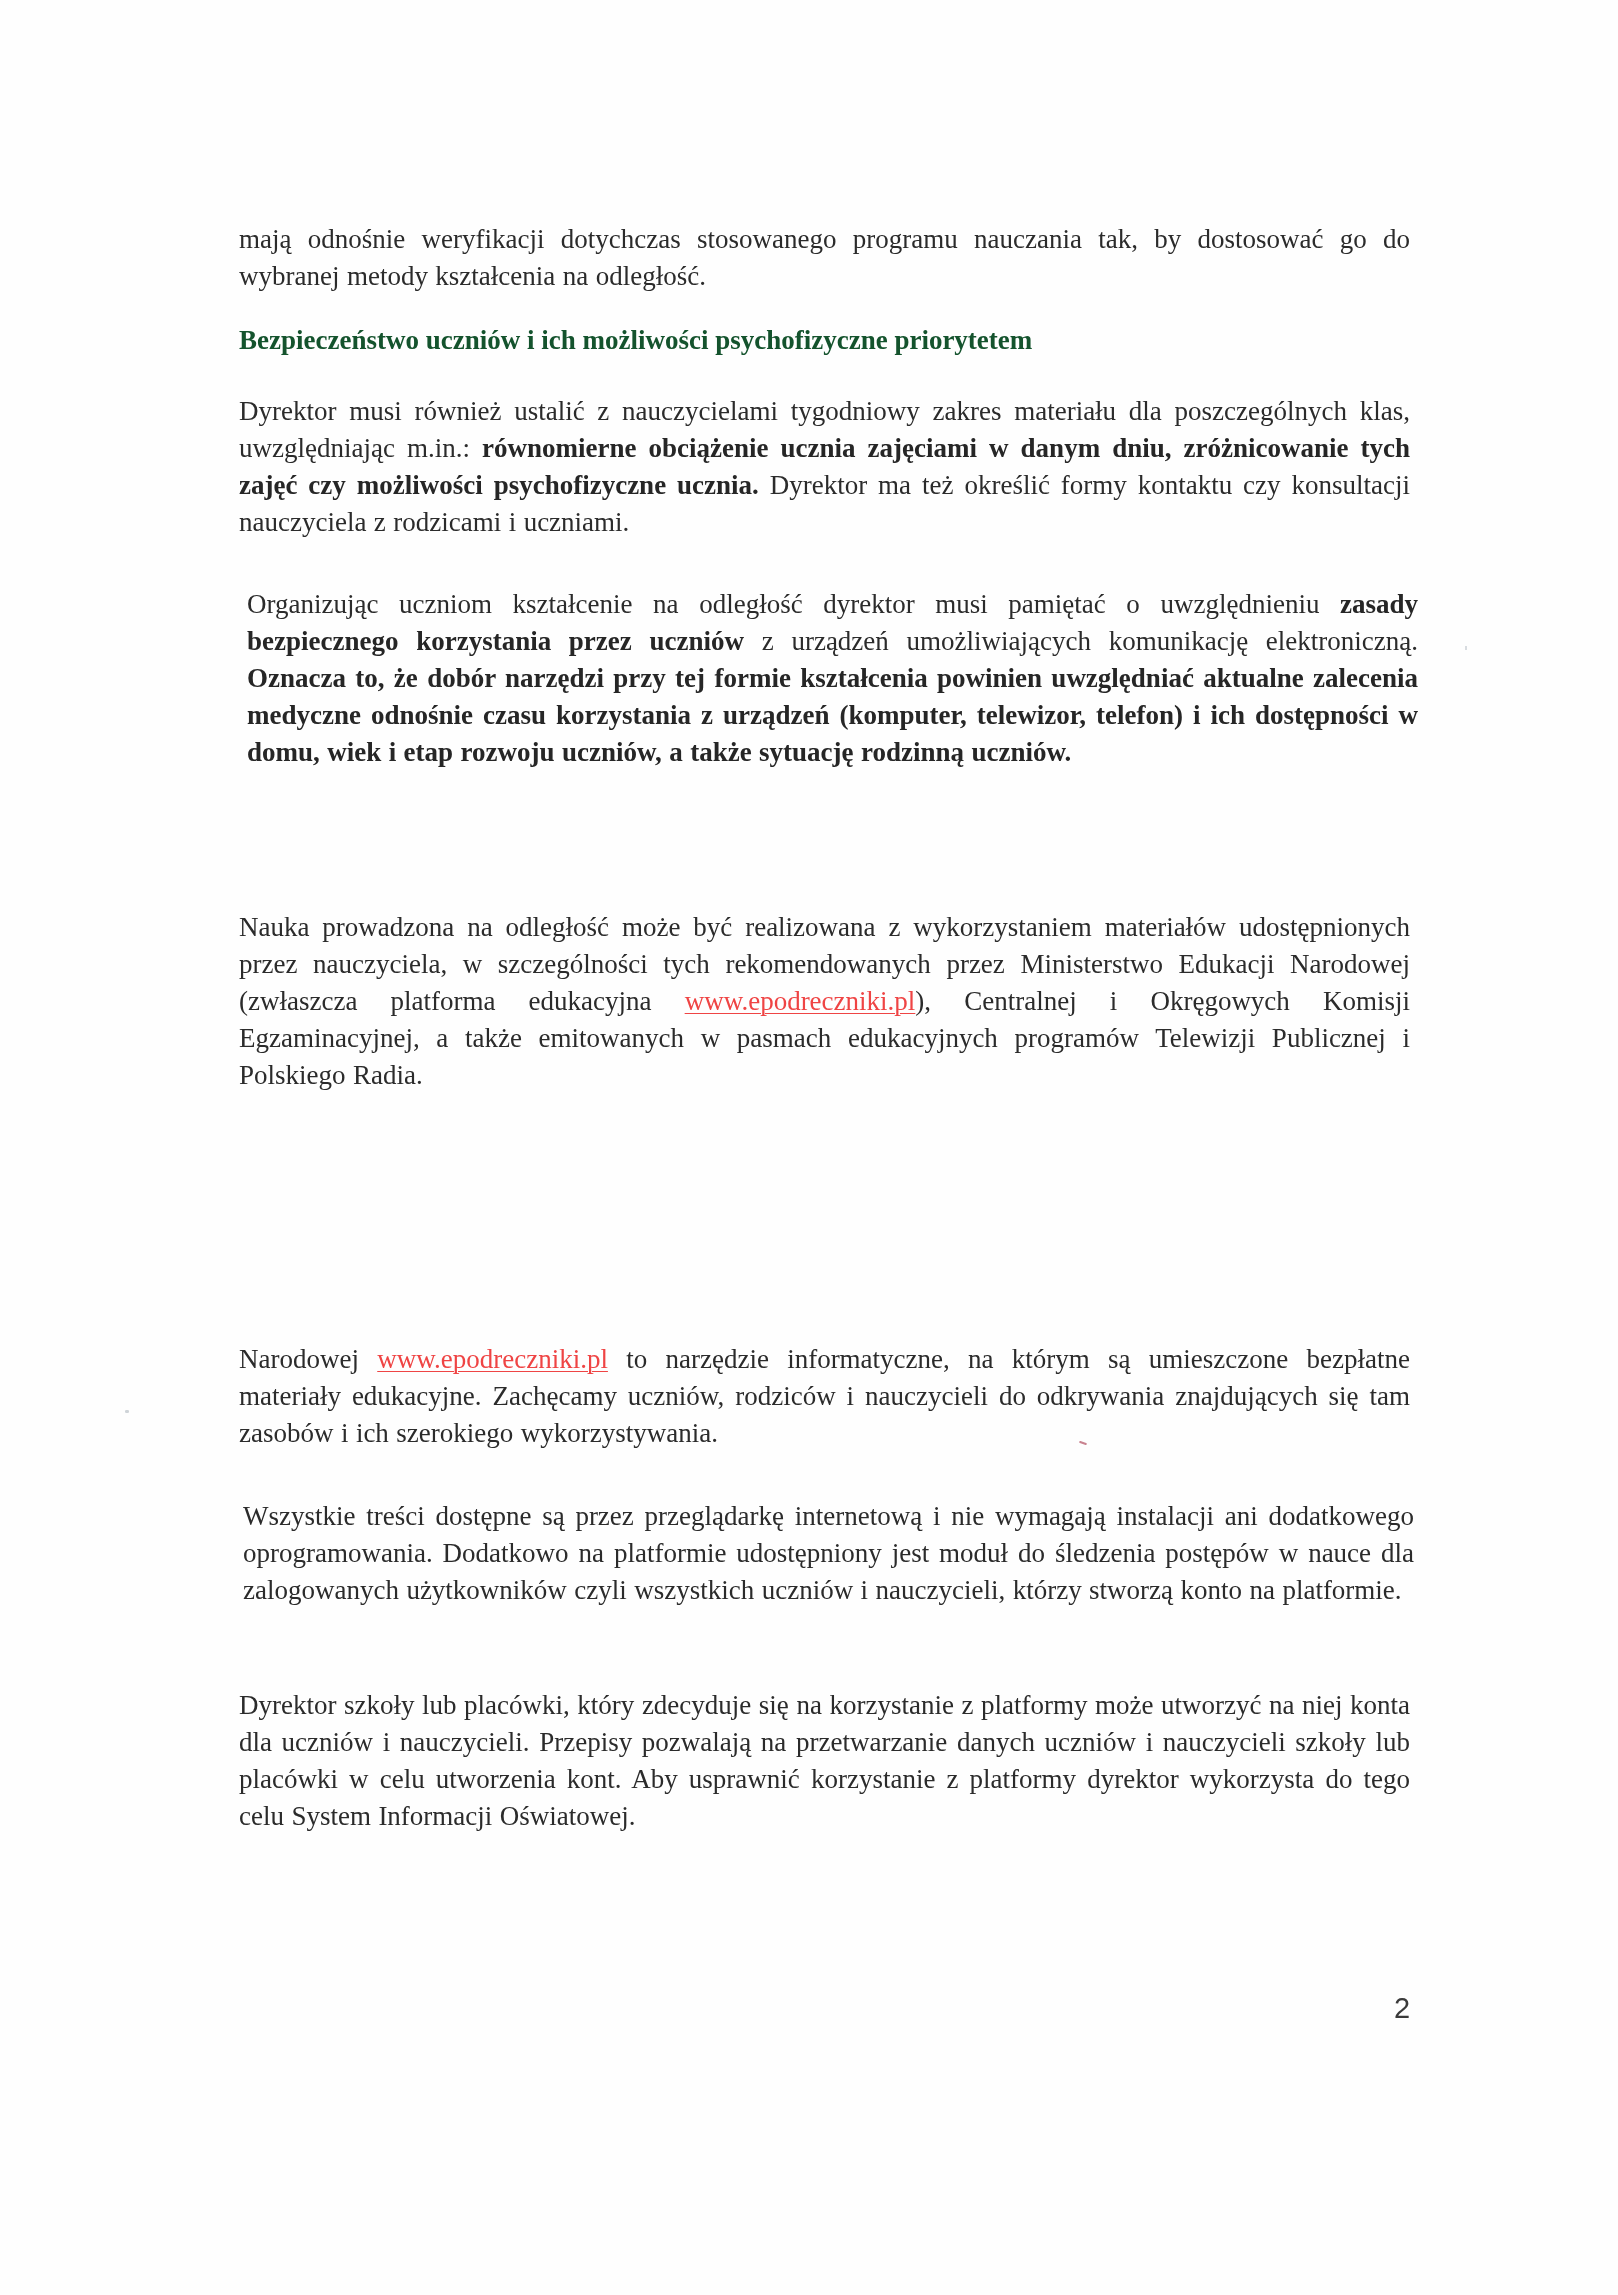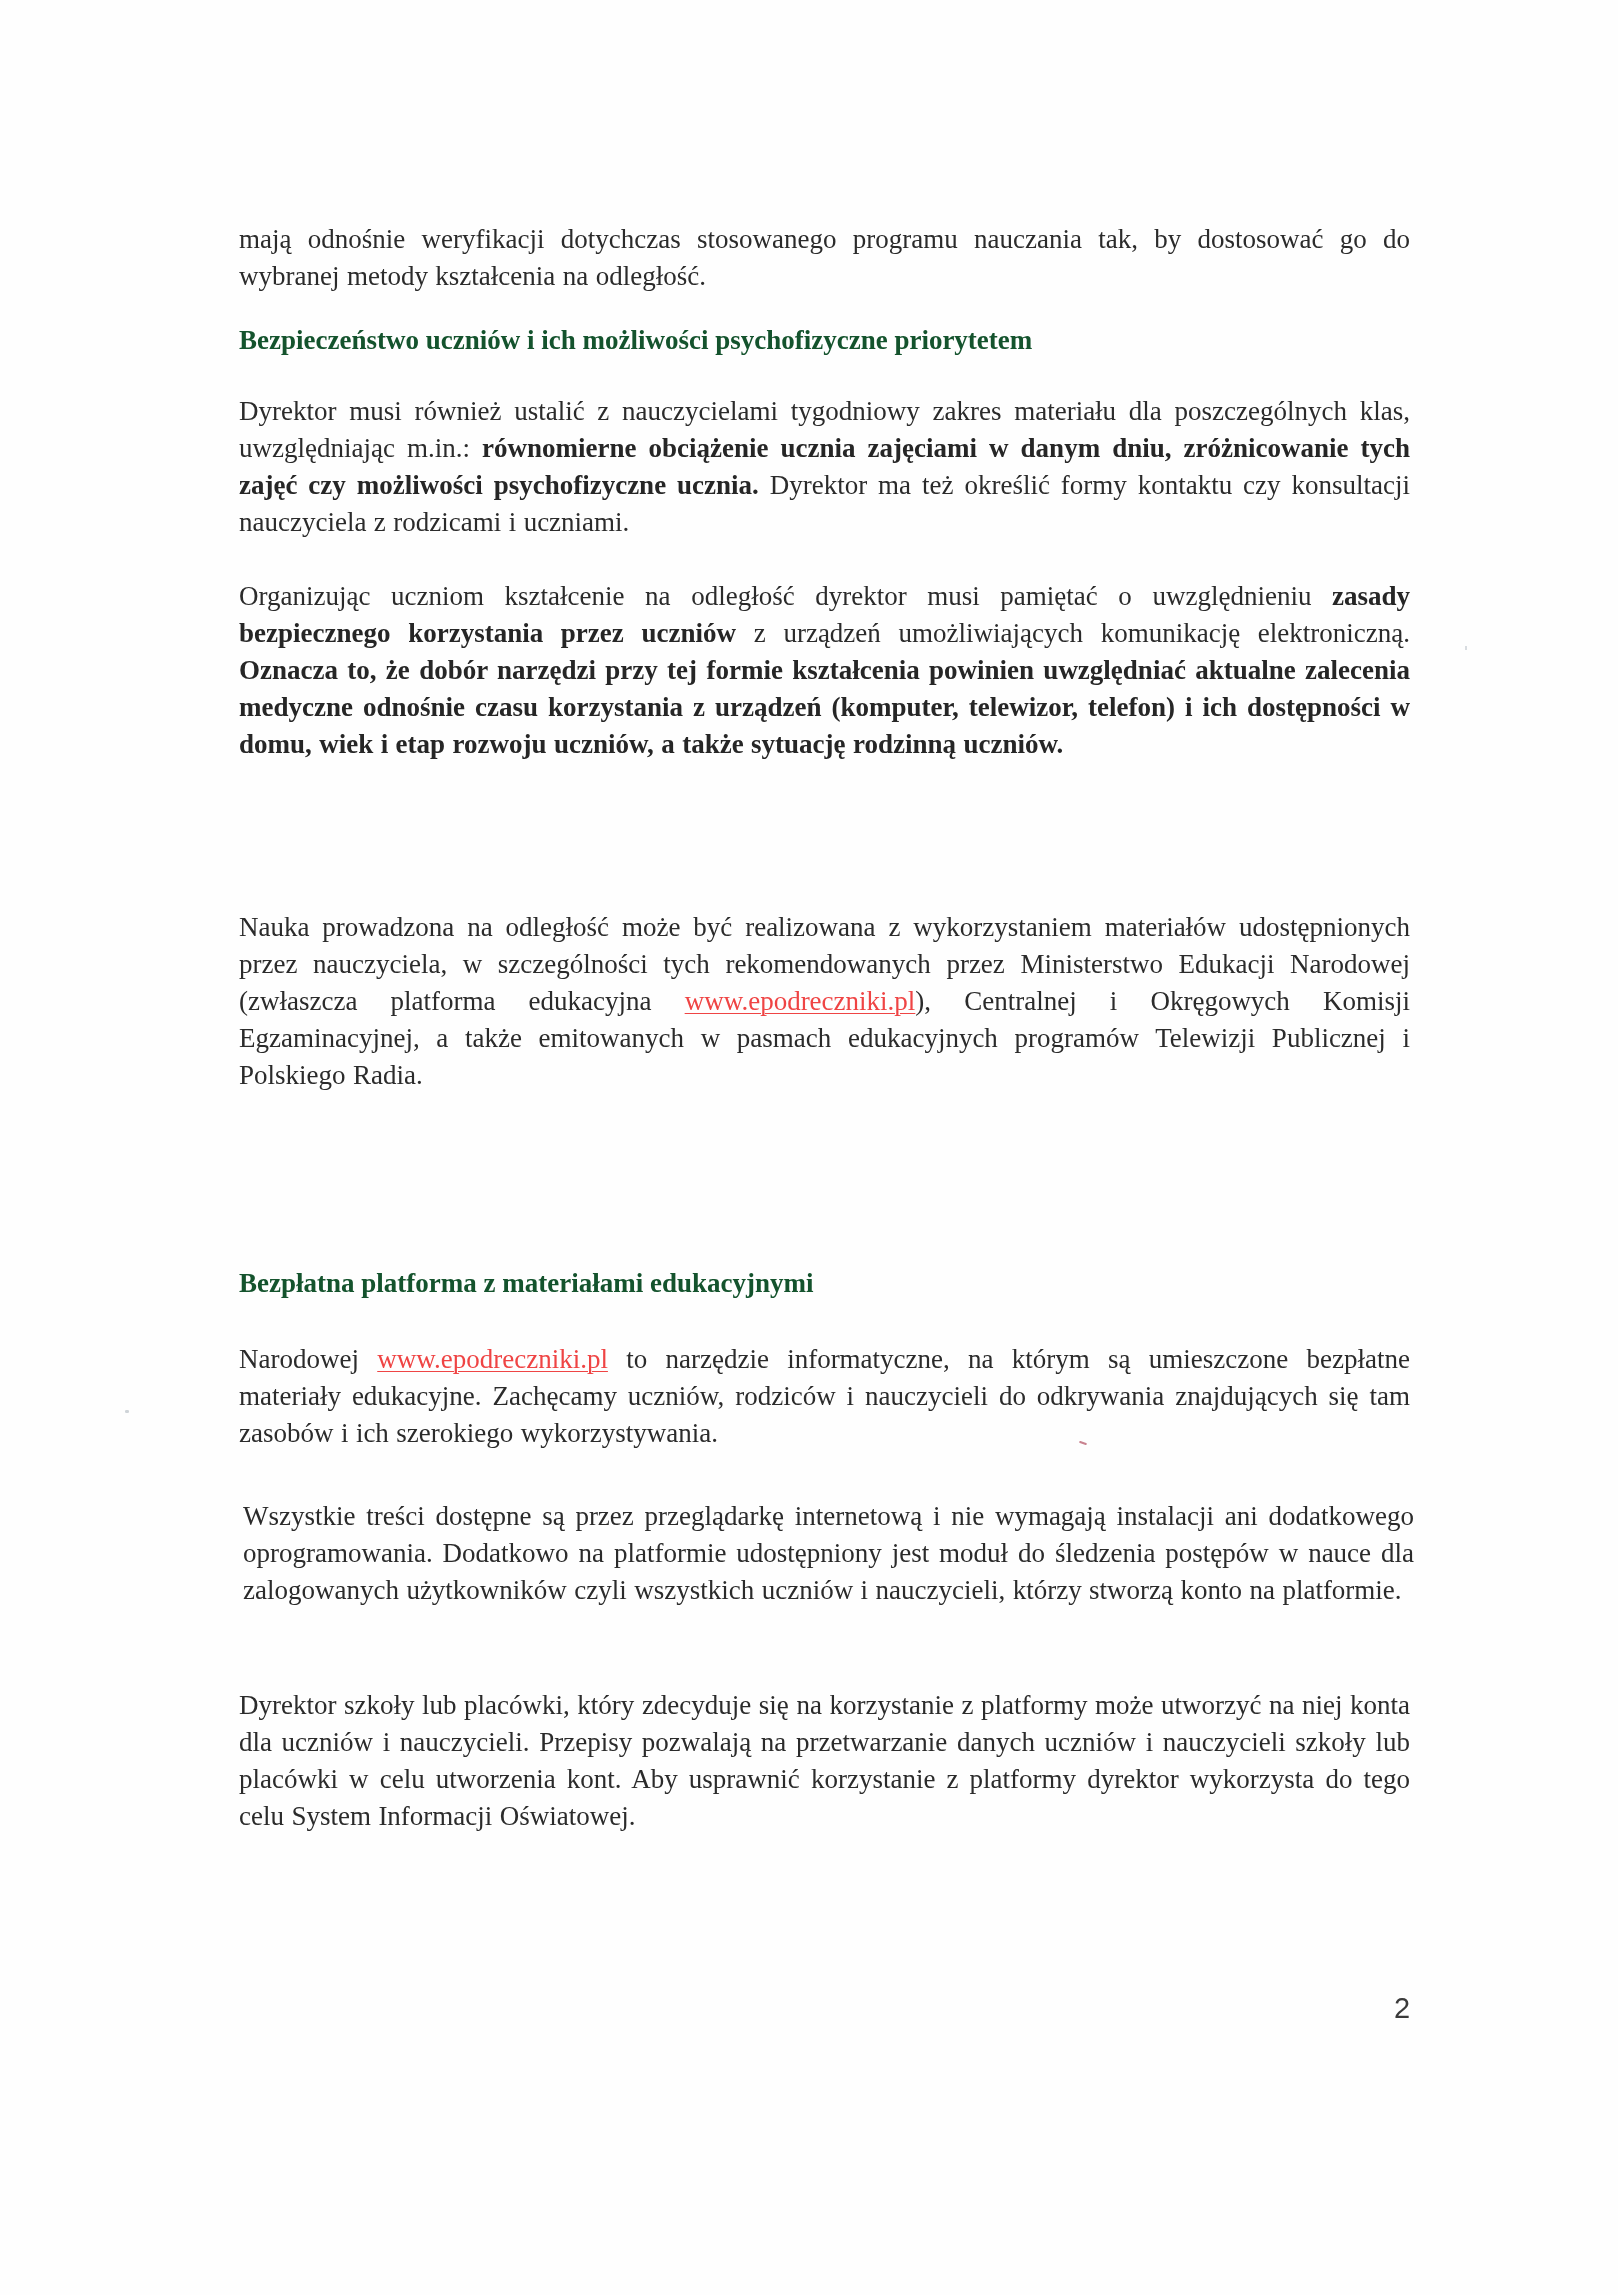--- a/index.html
+++ b/index.html
@@ -71,31 +71,30 @@
   <p class="block" style="top:221px; margin:0;">
     <span>mają odnośnie weryfikacji dotychczas stosowanego programu nauczania tak, by dostosować go do wybranej metody kształcenia na odległość.</span>
   </p>
 
   <h2 class="heading" style="top:322px; margin:0;">Bezpieczeństwo uczniów i ich możliwości psychofizyczne priorytetem</h2>
 
   <p class="block" style="top:393px; margin:0;">
     <span>Dyrektor musi również ustalić z nauczycielami tygodniowy zakres materiału dla poszczególnych klas, uwzględniając m.in.: </span><span class="b">równomierne obciążenie ucznia zajęciami w danym dniu, zróżnicowanie tych zajęć czy możliwości psychofizyczne ucznia.</span><span> Dyrektor ma też określić formy kontaktu czy konsultacji nauczyciela z rodzicami i uczniami.</span>
   </p>
 
-  <p class="block" style="top:578px; margin:0;font-family:Liberation Serif, serif;">
+  <p class="block" style="top:578px; margin:8px;font-family:Liberation Serif, serif;">
     <span>Organizując uczniom kształcenie na odległość dyrektor musi pamiętać o uwzględnieniu </span><span class="b">zasady bezpiecznego korzystania przez uczniów</span><span> z urządzeń umożliwiających komunikację elektroniczną. </span><span class="b">Oznacza to, że dobór narzędzi przy tej formie kształcenia powinien uwzględniać aktualne zalecenia medyczne odnośnie czasu korzystania z urządzeń (komputer, telewizor, telefon) i ich dostępności w domu, wiek i etap rozwoju uczniów, a także sytuację rodzinną uczniów.</span>
   </p>
 
 
   <p class="block" style="top:909px; margin:0;">
     <span>Nauka prowadzona na odległość może być realizowana z wykorzystaniem materiałów udostępnionych przez nauczyciela, w szczególności tych rekomendowanych przez Ministerstwo Edukacji Narodowej (zwłaszcza platforma edukacyjna </span><a class="link">www.epodreczniki.pl</a><span>), Centralnej i Okręgowych Komisji Egzaminacyjnej, a także emitowanych w pasmach edukacyjnych programów Telewizji Publicznej i Polskiego Radia.</span>
   </p>
 
 
-  <h2 class="heading" style="top:1265px; margin:0;">Bezpłatna platforma z materiałami edukacyjnymi</h2>
 
   <p class="block" style="top:1341px; margin:0;">
     <span>Narodowej </span><a class="link">www.epodreczniki.pl</a><span> to narzędzie informatyczne, na którym są umieszczone bezpłatne materiały edukacyjne. Zachęcamy uczniów, rodziców i nauczycieli do odkrywania znajdujących się tam zasobów i ich szerokiego wykorzystywania.</span>
   </p>
 
   <p class="block" style="top:1494px; margin:4px;">
     <span>Wszystkie treści dostępne są przez przeglądarkę internetową i nie wymagają instalacji ani dodatkowego oprogramowania. Dodatkowo na platformie udostępniony jest moduł do śledzenia postępów w nauce dla zalogowanych użytkowników czyli wszystkich uczniów i nauczycieli, którzy stworzą konto na platformie.</span>
   </p>
 
   <p class="block" style="top:1687px; margin:0;">

